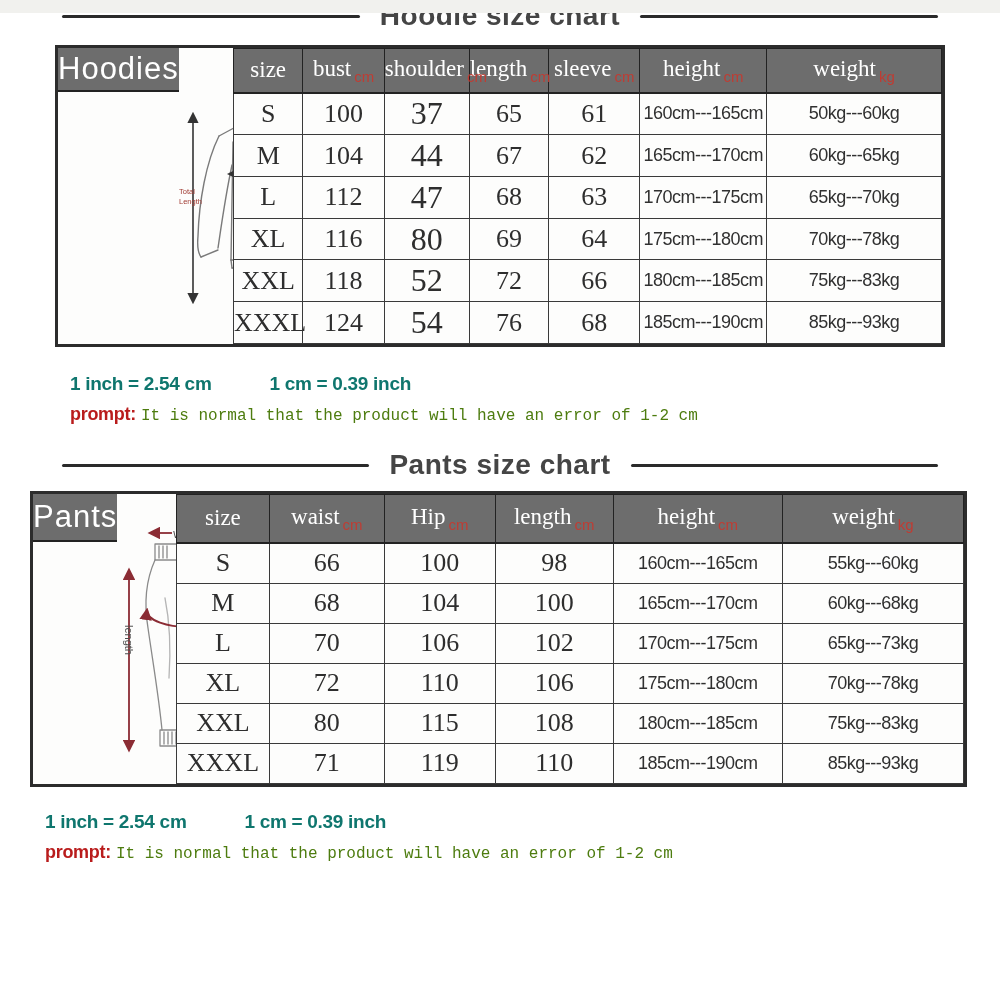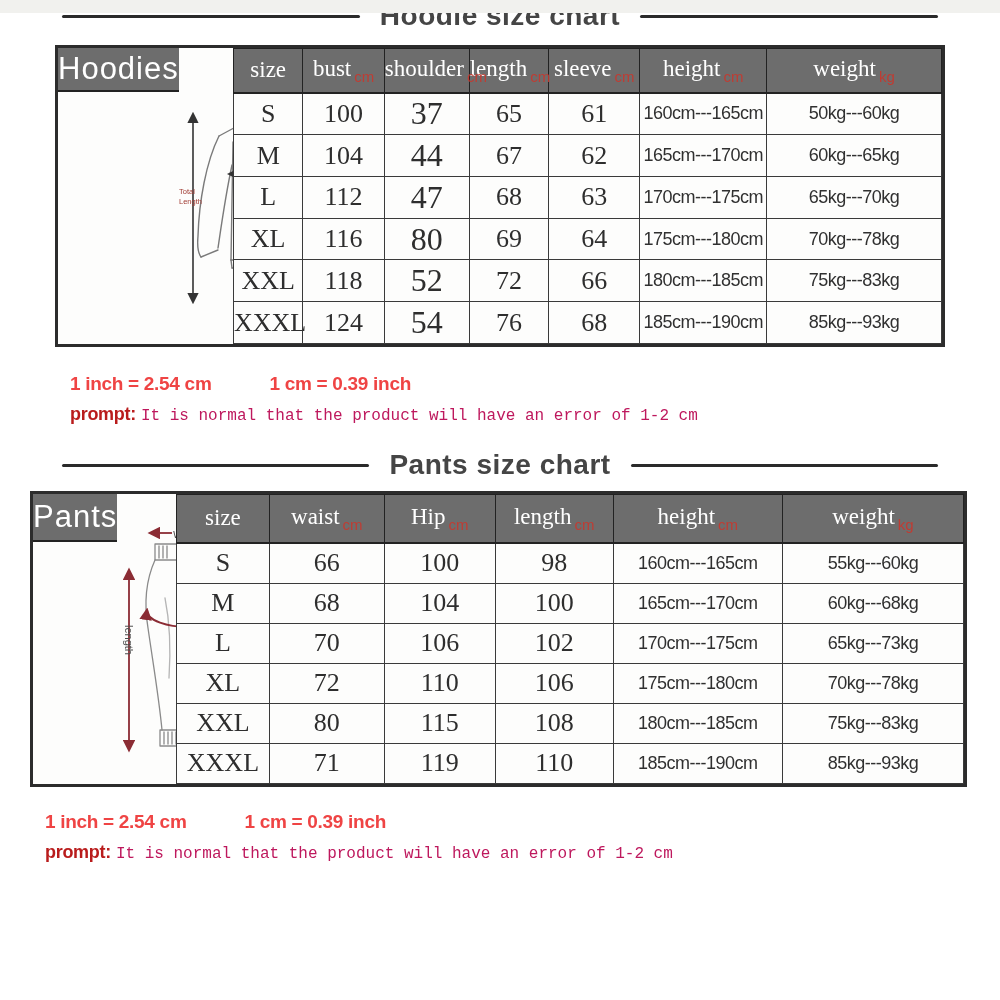--- a/index.html
+++ b/index.html
@@ -79,25 +79,25 @@
   .size-table.pants  tbody td:nth-child(5),
   .size-table.pants  tbody td:nth-child(6) {
     font-family:"Liberation Sans", sans-serif;
     font-size:18px; letter-spacing:-0.5px; font-weight:500; color:#303030;
   }
 
   
   .notes { margin-top:26px; }
   .notes.hoodie { margin-left:70px; }
   .notes.pants  { margin-left:45px; margin-top:24px; }
-  .note-red-line { color:#ef4444; font-size:19px; font-weight:bold; letter-spacing:-0.3px; }
+  .note-red-line { color:#0f766e; font-size:19px; font-weight:bold; letter-spacing:-0.3px; }
   .note-red-line .gap { display:inline-block; width:58px; }
   .prompt-line { margin-top:9px; font-size:18px; }
   .prompt-label { font-weight:bold; color:#b91c1c; letter-spacing:-0.3px; }
-  .prompt-text  { font-family:"Liberation Mono", monospace; font-size:16px; color:#be185d; }
+  .prompt-text  { font-family:"Liberation Mono", monospace; font-size:16px; color:#4d7c0f; }
 
   svg text { font-family:"Liberation Sans", sans-serif; }
 </style>
 </head>
 <body>
 
 <div class="edge-strip top"></div>
 
 <div class="title-row hoodie">
   <div class="title-rule"></div>

